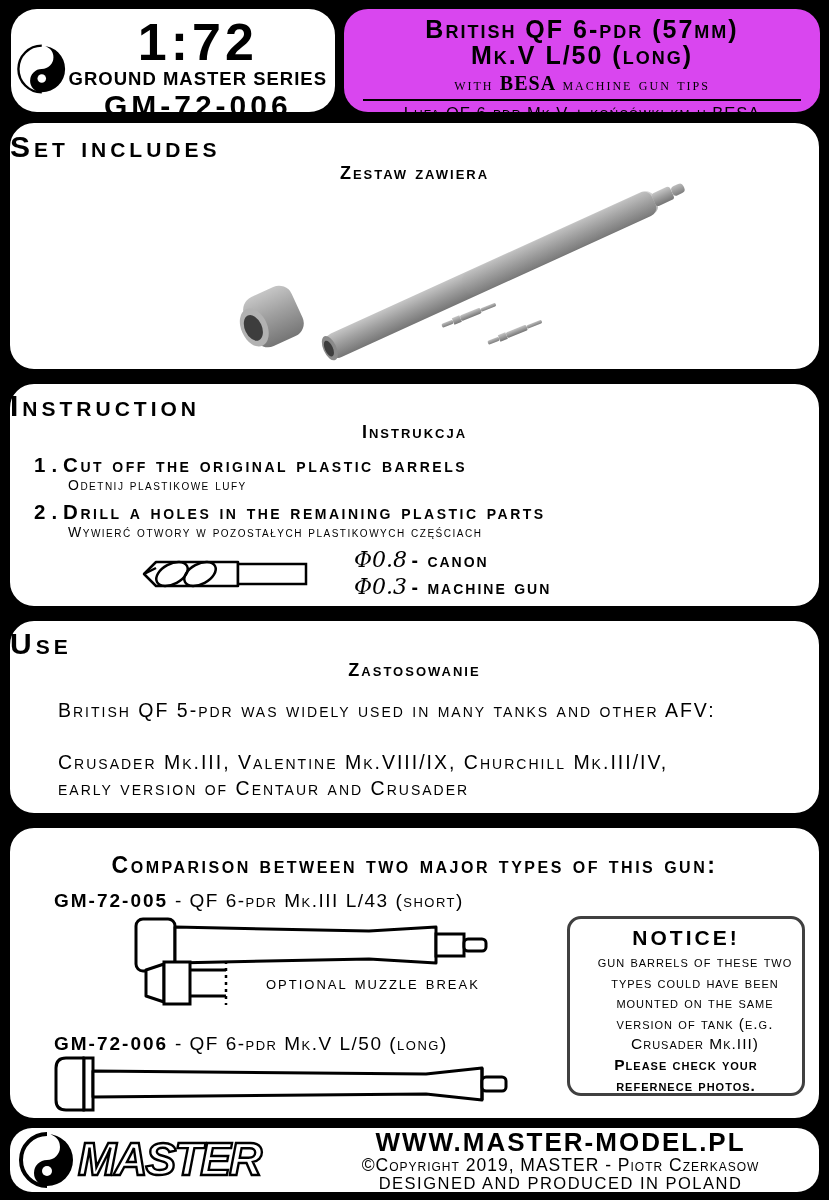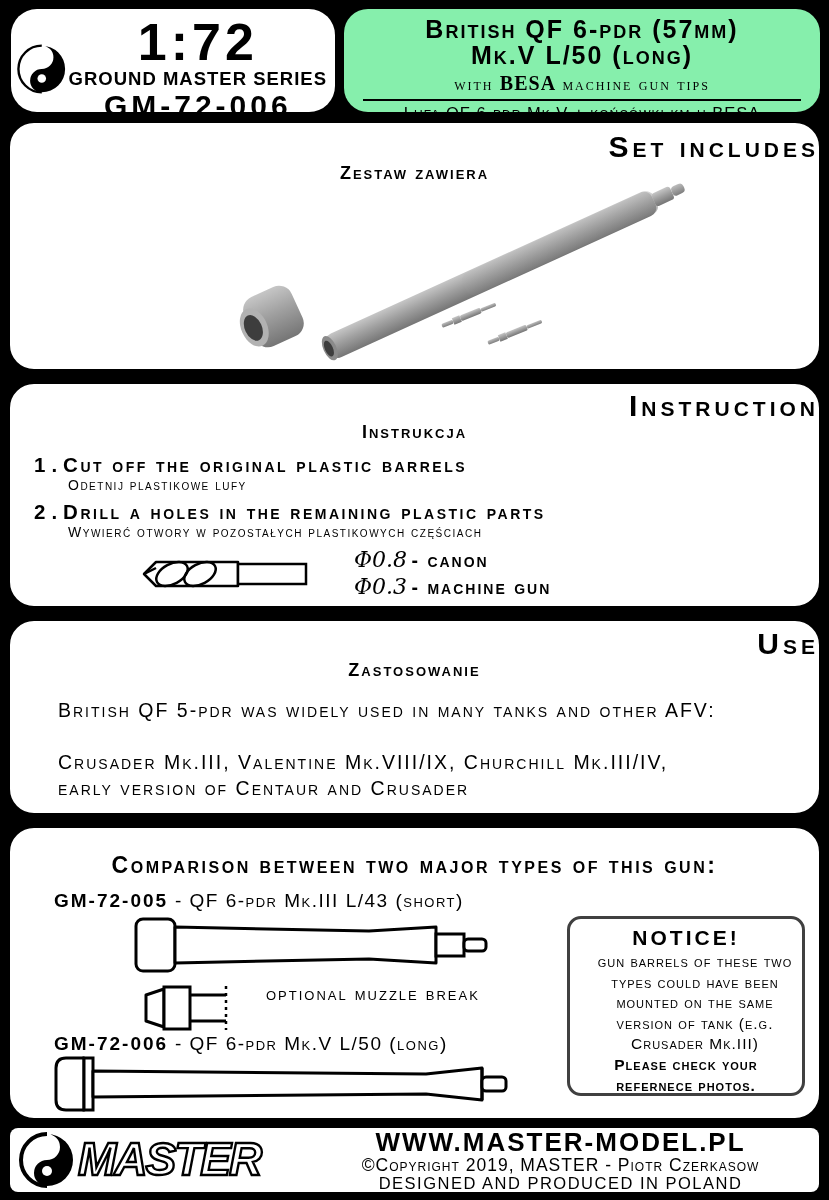--- a/index.html
+++ b/index.html
@@ -15,35 +15,35 @@
   .header-band { display:flex; gap:9px; padding:9px 9px 0 11px; }
   .logo-box {
     width:324px; height:103px; background:#fff; border-radius:26px;
     display:flex; align-items:center; padding:16px 8px 0 6px;justify-content:space-between;
   }
   .logo-text { flex:1; text-align:center; line-height:1; margin-left:2px; }
   .logo-scale { font-size:52px; font-weight:700; letter-spacing:4px; }
   .logo-series { font-size:18.5px; font-weight:700; letter-spacing:1px; margin-top:2px; white-space:nowrap; }
   .logo-code { font-size:30px; font-weight:700; letter-spacing:4px; margin-top:2px; }
   .title-box {
-    flex:1; height:103px; background:#86efac; border-radius:24px;
+    flex:1; height:103px; background:#d946ef; border-radius:24px;
     text-align:center; padding-top:7px;
   }
   .title-l1 { font-size:25px; font-weight:700; letter-spacing:2px; line-height:1.05; }
   .title-l2 { font-size:17.5px; font-weight:400; letter-spacing:2px; margin-top:3px;font-family:Liberation Serif, serif; }
   .title-l2 b { font-size:20px; letter-spacing:1px; }
   .title-rule { width:92%; height:2px; background:#000; margin:4px auto 3px auto; }
   .title-l3 { font-size:16.5px; letter-spacing:1px; }
 
   
   .sec {
     position:relative; margin:7px 6px 0 6px; background:#fff;
     border:4px solid #000; border-radius:28px;
   }
-  .sec-title { text-align:right; font-size:30px; font-weight:700; letter-spacing:4px; line-height:1.05; }
+  .sec-title { text-align:left; font-size:30px; font-weight:700; letter-spacing:4px; line-height:1.05; }
   .sec-sub { text-align:center; font-size:18px; font-weight:700; letter-spacing:2px; }
 
   .sec-set { height:254px; padding-top:8px; }
   .photo { position:absolute; left:0; top:48px; }
 
   .sec-instr { height:230px; padding-top:6px; }
   .steps { margin:10px 0 0 24px; }
   .step-main { font-size:20.5px; font-weight:700; letter-spacing:2.5px; white-space:nowrap; }
   .step-num { letter-spacing:6px; }
   .step-sub { font-size:14px; font-weight:400; letter-spacing:1.5px; margin:0 0 7px 34px; }
@@ -59,35 +59,35 @@
   .use-p2 { margin-bottom:0; }
 
   .sec-comp { height:298px; }
   .comp-title { position:absolute; left:0; right:0; top:24px; text-align:center;
                 font-size:23px; font-weight:700; letter-spacing:2.5px; }
   .comp-label { position:absolute; font-size:19px; letter-spacing:1.5px; white-space:nowrap; }
   .comp-label b { letter-spacing:2px; }
   .lbl-1 { left:44px; top:62px; }
   .lbl-2 { left:44px; top:205px; }
   .bar1 { position:absolute; left:124px; top:86px; }
-  .muzzle-row { position:absolute; left:134px; top:156px; display:flex; align-items:flex-start; }
+  .muzzle-row { position:absolute; left:134px; top:131px; display:flex; align-items:center; }
   .muzzle-label { font-size:18px; letter-spacing:2px; margin-left:14px; }
   .bar2 { position:absolute; left:44px; top:228px; }
   .notice {
     position:absolute; right:14px; top:88px; width:238px; height:180px;
     border:3px solid #404040; border-radius:14px; text-align:center; padding-top:7px;
   }
   .notice-title { font-size:21px; font-weight:700; letter-spacing:3px; }
   .notice-body { font-size:15.5px; letter-spacing:1px; line-height:1.33; padding:2px 8px 0 26px; }
   .notice-em { font-size:15.5px; font-weight:700; letter-spacing:1px; line-height:1.33; padding:0 10px; }
 
   
   .footer-band { position:absolute; left:0; right:0; bottom:0; height:78px; padding:6px 10px 8px 10px; }
   .footer-box {
-    height:64px; background:#fff; border-radius:8px;
+    height:64px; background:#fff; border-radius:22px;
     display:flex; align-items:center; padding:0 14px 0 6px;
   }
   .footer-logo { flex:0 0 300px; }
   .footer-text { flex:1; text-align:center; line-height:1.08; }
   .f-web { font-size:26px; font-weight:700; letter-spacing:2px; }
   .f-copy { font-size:17.5px; letter-spacing:1px; }
   .f-origin { font-size:16.5px; letter-spacing:1.5px; }
 </style>
 </head>
 <body>

